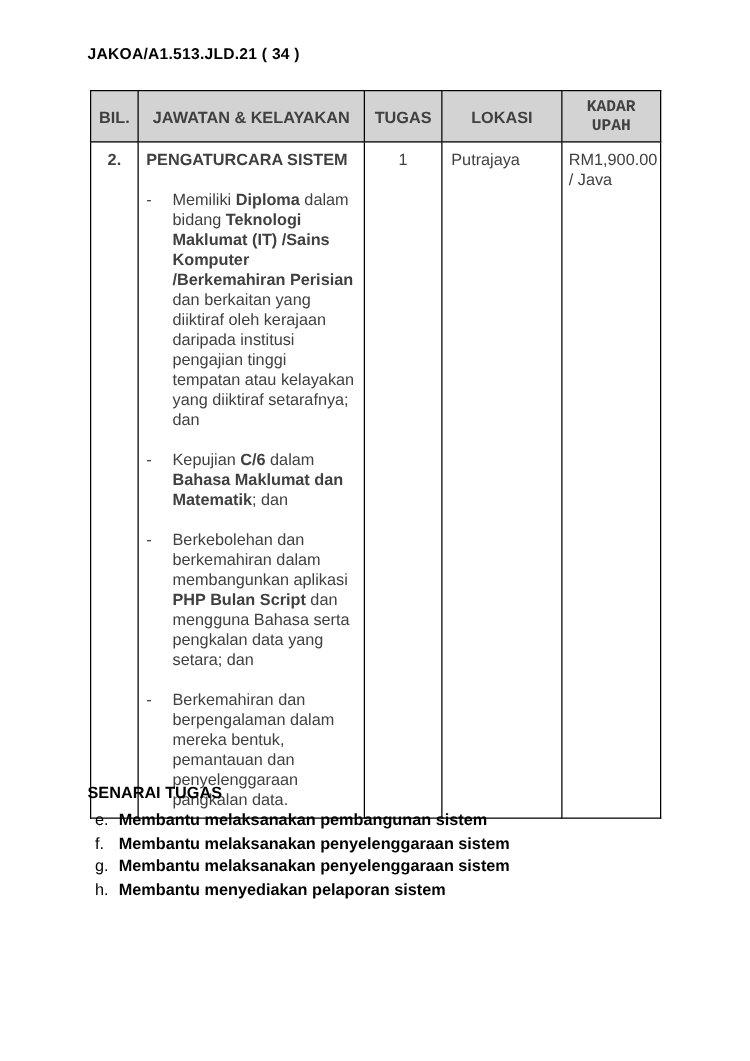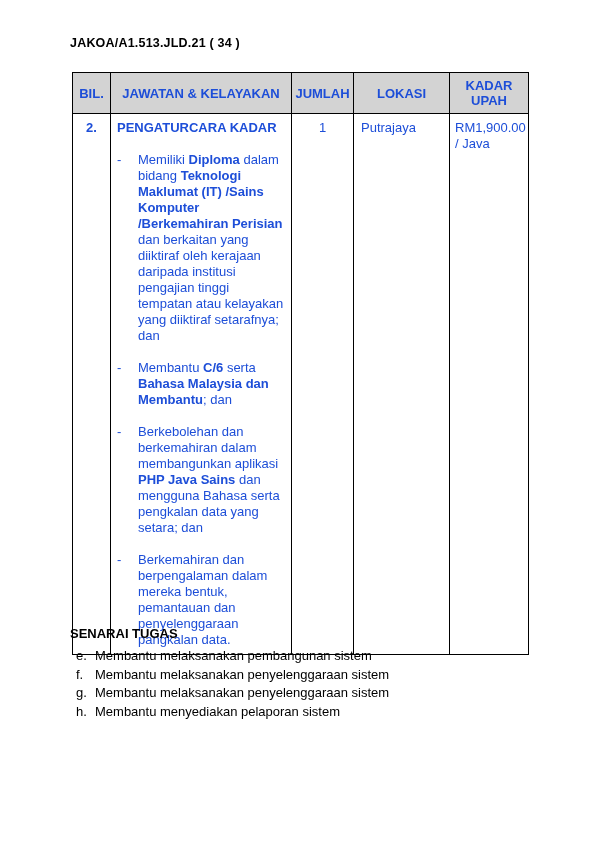--- a/index.html
+++ b/index.html
@@ -25,21 +25,21 @@
     position: absolute;
     left: 72px;
     top: 72px;
     width: 456px;
     border-collapse: collapse;
     table-layout: fixed;
   }
   table.vacancy th, table.vacancy td {
     border: 1px solid #000000;
     font-size: 13px;
-    color: #1d4ed8;
+    color: #404040;
   }
   table.vacancy th {
     height: 36px;
     font-weight: bold;
     text-align: center;
     vertical-align: middle;
     line-height: 15px;
     padding: 2px;
   }
   table.vacancy tbody tr { height: 492px; }
@@ -64,63 +64,63 @@
     width: 470px;
     font-size: 13px;
   }
   .tasks-heading {
     font-weight: bold;
     line-height: 19px;
     margin-bottom: 4px;
   }
   .task-item { display: flex; line-height: 18.5px; }
   .task-item .marker { width: 19px; flex: 0 0 19px; padding-left: 6px; box-sizing: content-box; }
-  .task-item .ttext { flex: 1; }
+  .task-item .ttext { flex: 1; font-weight: bold; }
 </style>
 </head>
 <body>
 
 <div class="page">
 
   <div class="doc-ref">JAKOA/A1.513.JLD.21 ( 34 )</div>
 
   <table class="vacancy">
     <colgroup>
       <col style="width:38px">
       <col style="width:181px">
       <col style="width:62px">
       <col style="width:96px">
       <col style="width:79px">
     </colgroup>
     <thead>
       <tr>
         <th style="background: rgb(211, 211, 211);">BIL.</th>
         <th style="background: rgb(211, 211, 211); text-align: center;">JAWATAN &amp; KELAYAKAN</th>
-        <th style="background: rgb(211, 211, 211);">JUMLAH</th>
+        <th style="background: rgb(211, 211, 211);">TUGAS</th>
         <th style="background: rgb(211, 211, 211);">LOKASI</th>
-        <th style="background: rgb(211, 211, 211);">KADAR UPAH</th>
+        <th style="background: rgb(211, 211, 211); font-family: Liberation Mono, monospace;">KADAR UPAH</th>
       </tr>
     </thead>
     <tbody>
       <tr>
         <td class="cell-bil">2.</td>
         <td class="cell-jawatan">
-          <div class="job-title">PENGATURCARA KADAR</div>
+          <div class="job-title">PENGATURCARA SISTEM</div>
           <div id="bullet-list">
               <div class="bullet">
                 <span class="dash">-</span>
                 <span class="btxt"><span>Memiliki </span><b>Diploma</b><span> dalam bidang </span><b>Teknologi Maklumat (IT) /Sains Komputer /Berkemahiran Perisian</b><span> dan berkaitan yang diiktiraf oleh kerajaan daripada institusi pengajian tinggi tempatan atau kelayakan yang diiktiraf setarafnya; dan</span></span>
               </div>
               <div class="bullet">
                 <span class="dash">-</span>
-                <span class="btxt"><span>Membantu </span><b>C/6</b><span> serta </span><b>Bahasa Malaysia dan Membantu</b><span>; dan</span></span>
+                <span class="btxt"><span>Kepujian </span><b>C/6</b><span> dalam </span><b>Bahasa Maklumat dan Matematik</b><span>; dan</span></span>
               </div>
               <div class="bullet">
                 <span class="dash">-</span>
-                <span class="btxt"><span>Berkebolehan dan berkemahiran dalam membangunkan aplikasi </span><b>PHP Java Sains</b><span> dan mengguna Bahasa serta pengkalan data yang setara; dan</span></span>
+                <span class="btxt"><span>Berkebolehan dan berkemahiran dalam membangunkan aplikasi </span><b>PHP Bulan Script</b><span> dan mengguna Bahasa serta pengkalan data yang setara; dan</span></span>
               </div>
               <div class="bullet">
                 <span class="dash">-</span>
                 <span class="btxt"><span>Berkemahiran dan berpengalaman dalam mereka bentuk, pemantauan dan penyelenggaraan pangkalan data.</span></span>
               </div>
             </div>
         </td>
         <td class="cell-jumlah">1</td>
         <td class="cell-lokasi">Putrajaya</td>
         <td class="cell-kadar">RM1,900.00 / Java</td>

